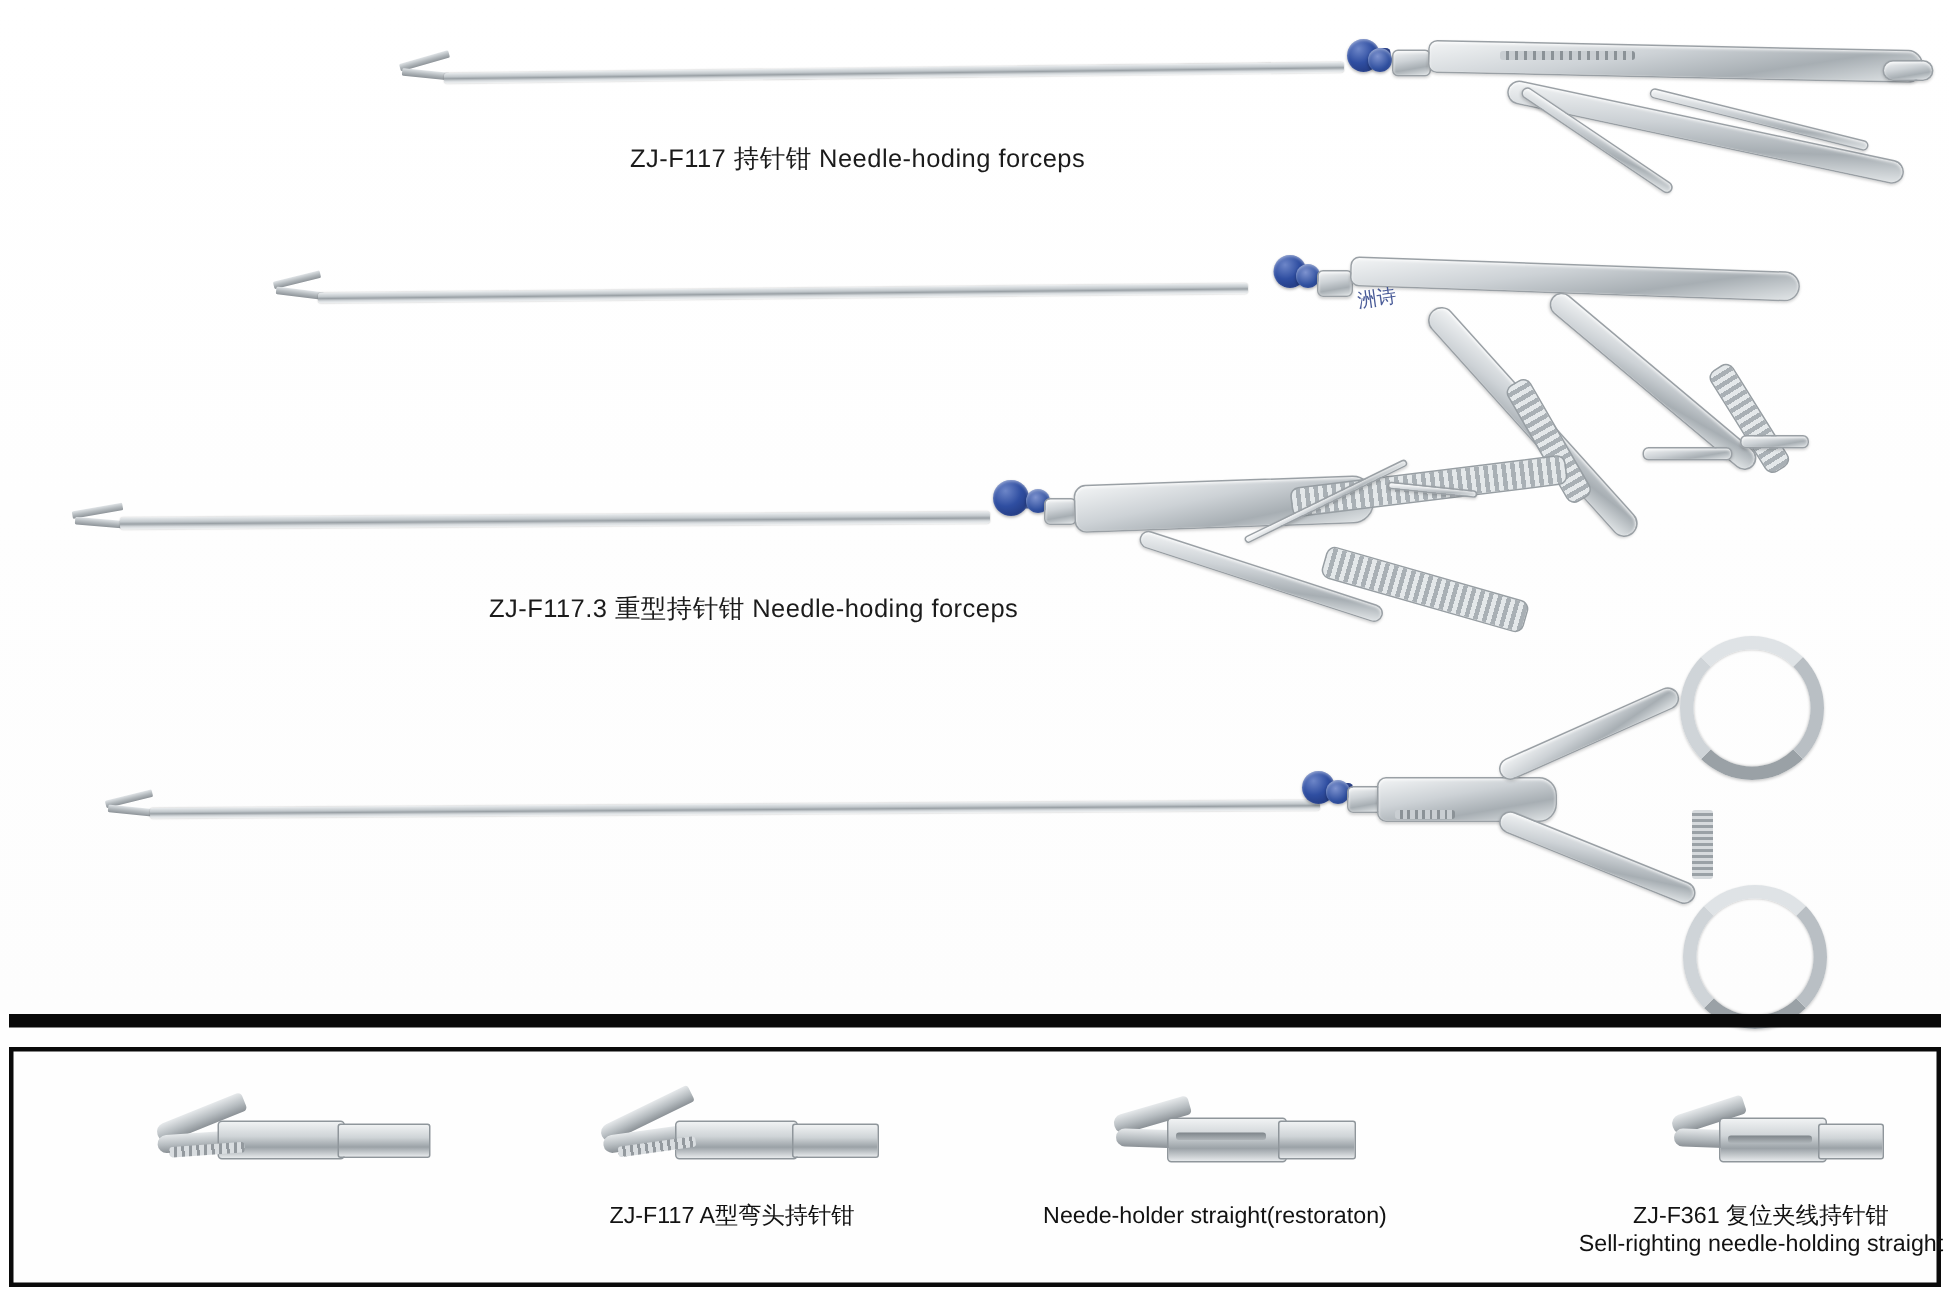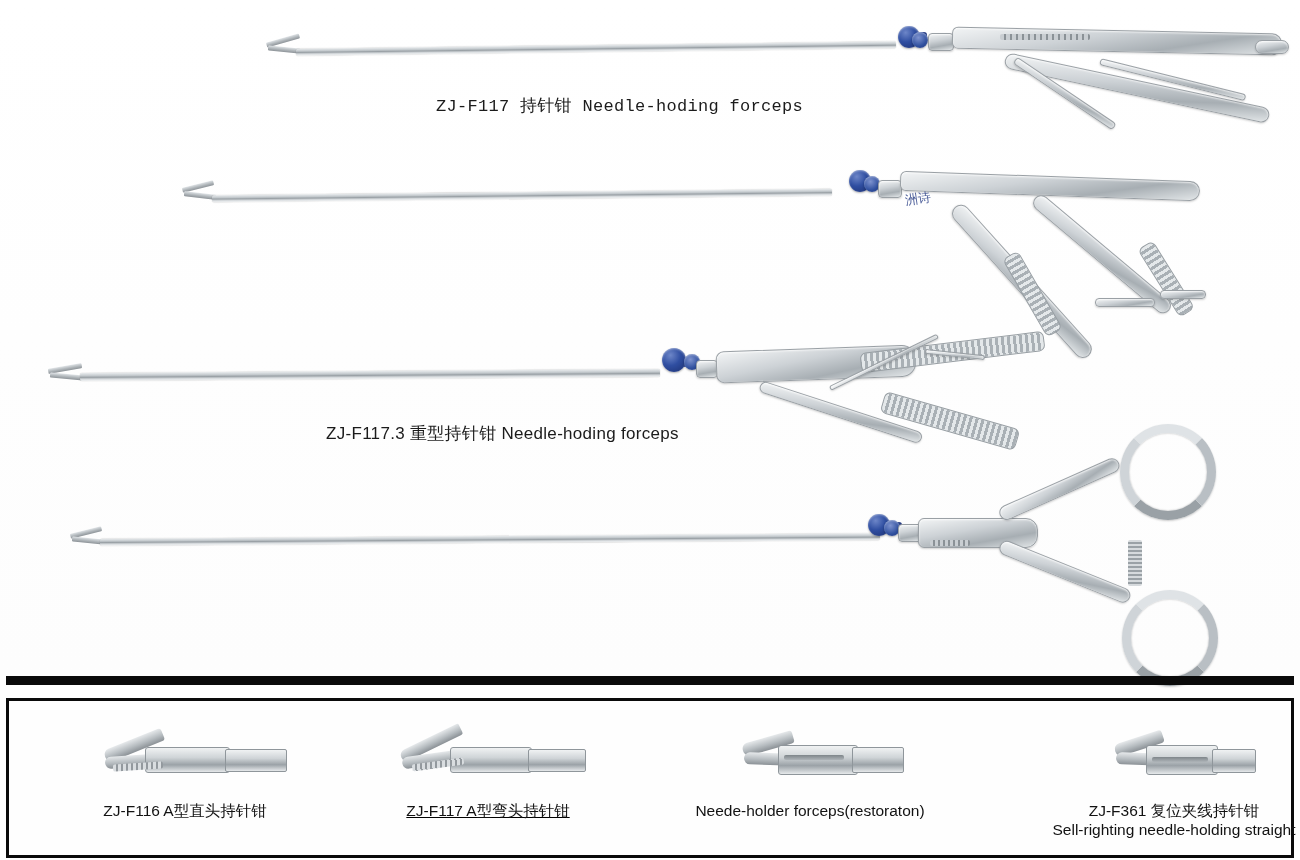--- a/index.html
+++ b/index.html
@@ -182,42 +182,42 @@
 
       <div class="handle-piece" style="left:928px;top:33px;width:26px;height:18px;border-radius:4px;"></div>
 
       <div class="handle-piece" style="left:952px;top:30px;width:330px;height:22px;border-radius:6px 10px 10px 6px;transform:rotate(1.2deg);"></div>
       <div class="ratchet" style="left:1000px;top:34px;width:90px;height:6px;background:repeating-linear-gradient(90deg,#c9ced2 0 4px,#8b9297 4px 6px);"></div>
 
       <div class="handle-piece" style="left:1005px;top:52px;width:270px;height:16px;border-radius:8px;transform:rotate(12deg);transform-origin:left center;"></div>
       <div class="handle-piece" style="left:1015px;top:56px;width:120px;height:8px;border-radius:4px;transform:rotate(34deg);transform-origin:left center;"></div>
       <div class="handle-piece" style="left:1100px;top:58px;width:150px;height:7px;border-radius:4px;transform:rotate(14deg);transform-origin:left center;"></div>
       <div class="handle-piece" style="left:1255px;top:40px;width:34px;height:14px;border-radius:7px;"></div>
-      <div class="caption" style="left:436px;top:94px;font-family:Liberation Mono, monospace;">ZJ-F117  持针钳 Needle-hoding forceps</div>
+      <div class="caption" style="left:420px;top:94px;">ZJ-F117  持针钳 Needle-hoding forceps</div>
     </div>
 
     <div class="instrument-row" style="top:150px;height:160px;">
       <div class="jaw" style="left:182px;top:34px;width:32px;height:5px;transform:rotate(-14deg);"></div>
       <div class="jaw" style="left:184px;top:43px;width:32px;height:5px;transform:rotate(7deg);"></div>
       <div class="shaft" style="left:212px;top:42px;width:620px;height:7px;transform:rotate(-0.6deg);"></div>
       <div class="knob-stem" style="left:852px;top:28px;width:26px;height:9px;"></div>
       <div class="knob" style="left:849px;top:20px;width:22px;height:22px;"></div>
       <div class="knob" style="left:864px;top:26px;width:16px;height:16px;background:radial-gradient(circle at 40% 35%,#7e93cf,#30509f 60%,#1d3176);"></div>
       <div class="handle-piece" style="left:878px;top:30px;width:24px;height:18px;border-radius:4px;"></div>
       <div class="handle-piece" style="left:900px;top:26px;width:300px;height:20px;border-radius:6px 10px 10px 6px;transform:rotate(2deg);"></div>
       <div class="script-mark" style="left:905px;top:40px;">洲诗</div>
       <div class="handle-piece" style="left:955px;top:48px;width:200px;height:18px;border-radius:9px;transform:rotate(48deg);transform-origin:left center;"></div>
       <div class="grip-knurl" style="left:1010px;top:96px;width:90px;height:18px;transform:rotate(60deg);transform-origin:left center;"></div>
       <div class="handle-piece" style="left:1035px;top:40px;width:175px;height:16px;border-radius:8px;transform:rotate(40deg);transform-origin:left center;"></div>
       <div class="grip-knurl" style="left:1145px;top:86px;width:80px;height:18px;transform:rotate(58deg);transform-origin:left center;"></div>
       <div class="handle-piece" style="left:1095px;top:148px;width:60px;height:9px;border-radius:4px;"></div>
       <div class="handle-piece" style="left:1160px;top:140px;width:46px;height:9px;border-radius:4px;"></div>
     </div>
 
-    <div class="instrument-row" style="top:328px;height:150px;">
+    <div class="instrument-row" style="top:300px;height:150px;">
       <div class="jaw" style="left:48px;top:38px;width:34px;height:5px;transform:rotate(-10deg);"></div>
       <div class="jaw" style="left:50px;top:46px;width:34px;height:5px;transform:rotate(5deg);"></div>
       <div class="shaft" style="left:80px;top:43px;width:580px;height:8px;transform:rotate(-0.4deg);"></div>
       <div class="knob-stem" style="left:672px;top:30px;width:26px;height:9px;"></div>
       <div class="knob" style="left:662px;top:20px;width:24px;height:24px;"></div>
       <div class="knob" style="left:684px;top:26px;width:16px;height:16px;background:radial-gradient(circle at 40% 35%,#7e93cf,#30509f 60%,#1d3176);"></div>
       <div class="handle-piece" style="left:696px;top:32px;width:22px;height:18px;border-radius:4px;"></div>
       <div class="handle-piece" style="left:716px;top:20px;width:200px;height:32px;border-radius:8px 14px 14px 8px;transform:rotate(-2deg);"></div>
       <div class="grip-knurl" style="left:860px;top:14px;width:185px;height:20px;transform:rotate(-7deg);"></div>
       <div class="handle-piece" style="left:760px;top:52px;width:170px;height:12px;border-radius:6px;transform:rotate(18deg);transform-origin:left center;"></div>
@@ -256,43 +256,42 @@
   <div id="bottom-section">
 
     <div class="thumb-cell" style="left:25px;">
       <div class="thumb-art">
         <div class="tip-jaw" style="left:78px;top:28px;width:62px;height:13px;transform:rotate(-22deg);border-radius:6px 3px 3px 6px;"></div>
         <div class="tip-jaw" style="left:80px;top:44px;width:60px;height:12px;transform:rotate(-4deg);border-radius:6px 3px 3px 6px;"></div>
         <div class="tip-body" style="left:120px;top:36px;width:85px;height:26px;"></div>
         <div class="tip-serr" style="left:88px;top:52px;width:50px;height:7px;transform:rotate(-4deg);"></div>
         <div class="tip-body" style="left:200px;top:38px;width:62px;height:23px;border-radius:2px;"></div>
       </div>
-      <div class="thumb-caption">ZJ-F116  A型直头持针钳</div>
-    </div>
-
-    <div class="thumb-cell" style="left:328px;text-decoration:underline;">
+    </div>
+
+    <div class="thumb-cell" style="left:328px;">
       <div class="thumb-art">
         <div class="tip-jaw" style="left:70px;top:26px;width:66px;height:12px;transform:rotate(-26deg);border-radius:8px 3px 3px 8px;"></div>
         <div class="tip-jaw" style="left:74px;top:42px;width:64px;height:12px;transform:rotate(-8deg);border-radius:8px 3px 3px 8px;"></div>
         <div class="tip-body" style="left:122px;top:36px;width:82px;height:26px;"></div>
         <div class="tip-serr" style="left:84px;top:50px;width:52px;height:7px;transform:rotate(-8deg);"></div>
         <div class="tip-body" style="left:200px;top:38px;width:58px;height:23px;border-radius:2px;"></div>
       </div>
       <div class="thumb-caption">ZJ-F117  A型弯头持针钳</div>
     </div>
 
     <div class="thumb-cell" style="left:650px;">
       <div class="thumb-art">
         <div class="tip-jaw" style="left:92px;top:26px;width:52px;height:13px;transform:rotate(-16deg);border-radius:6px 3px 3px 6px;"></div>
         <div class="tip-jaw" style="left:94px;top:42px;width:52px;height:12px;transform:rotate(2deg);border-radius:6px 3px 3px 6px;"></div>
         <div class="tip-body" style="left:128px;top:34px;width:80px;height:30px;"></div>
         <div class="tip-serr" style="left:134px;top:44px;width:60px;height:5px;background:linear-gradient(180deg,#7e858a,#aeb4b8);"></div>
         <div class="tip-body" style="left:202px;top:36px;width:52px;height:26px;border-radius:2px;"></div>
       </div>
-      <div class="thumb-caption">Neede-holder forceps(restoraton)</div>
+      <div class="thumb-caption">Neede-holder straight(restoraton)</div>
     </div>
 
     <div class="thumb-cell" style="left:1014px;">
       <div class="thumb-art">
         <div class="tip-jaw" style="left:100px;top:26px;width:50px;height:13px;transform:rotate(-18deg);border-radius:6px 3px 3px 6px;"></div>
         <div class="tip-jaw" style="left:102px;top:42px;width:50px;height:12px;transform:rotate(2deg);border-radius:6px 3px 3px 6px;"></div>
         <div class="tip-body" style="left:132px;top:34px;width:72px;height:30px;"></div>
         <div class="tip-serr" style="left:138px;top:46px;width:56px;height:5px;background:linear-gradient(180deg,#7e858a,#aeb4b8);"></div>
         <div class="tip-body" style="left:198px;top:38px;width:44px;height:24px;border-radius:2px;"></div>
       </div>

